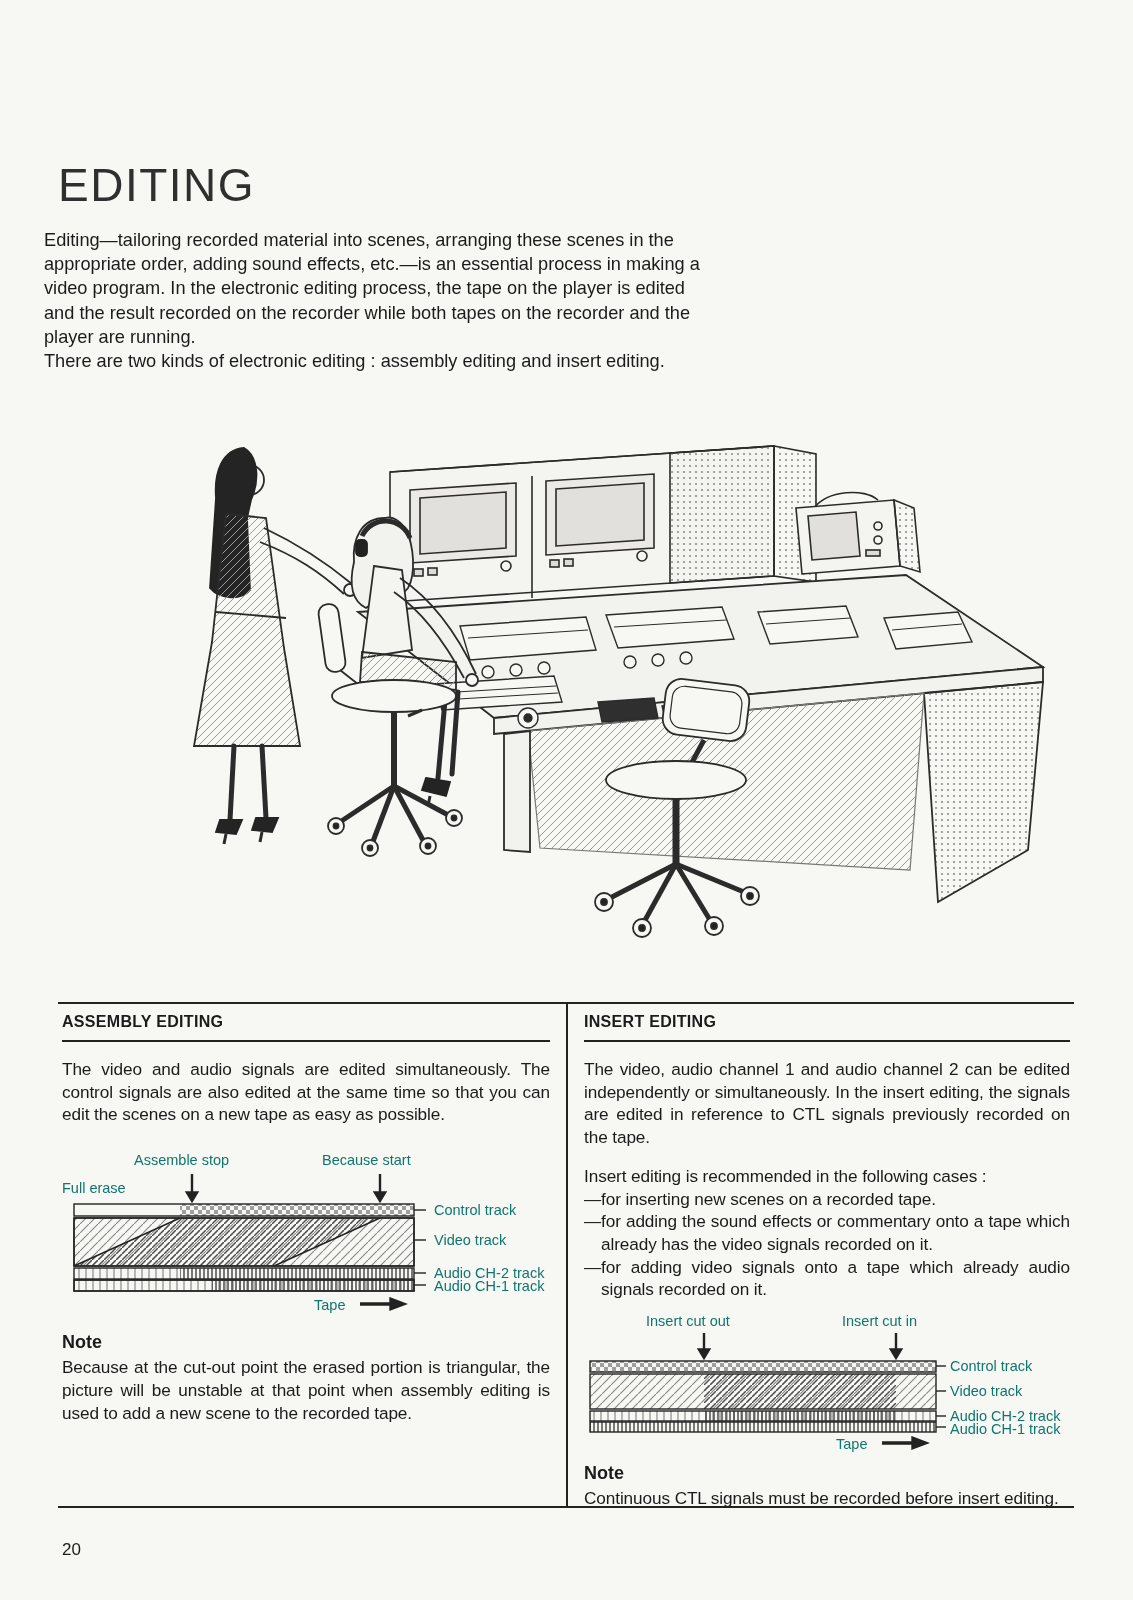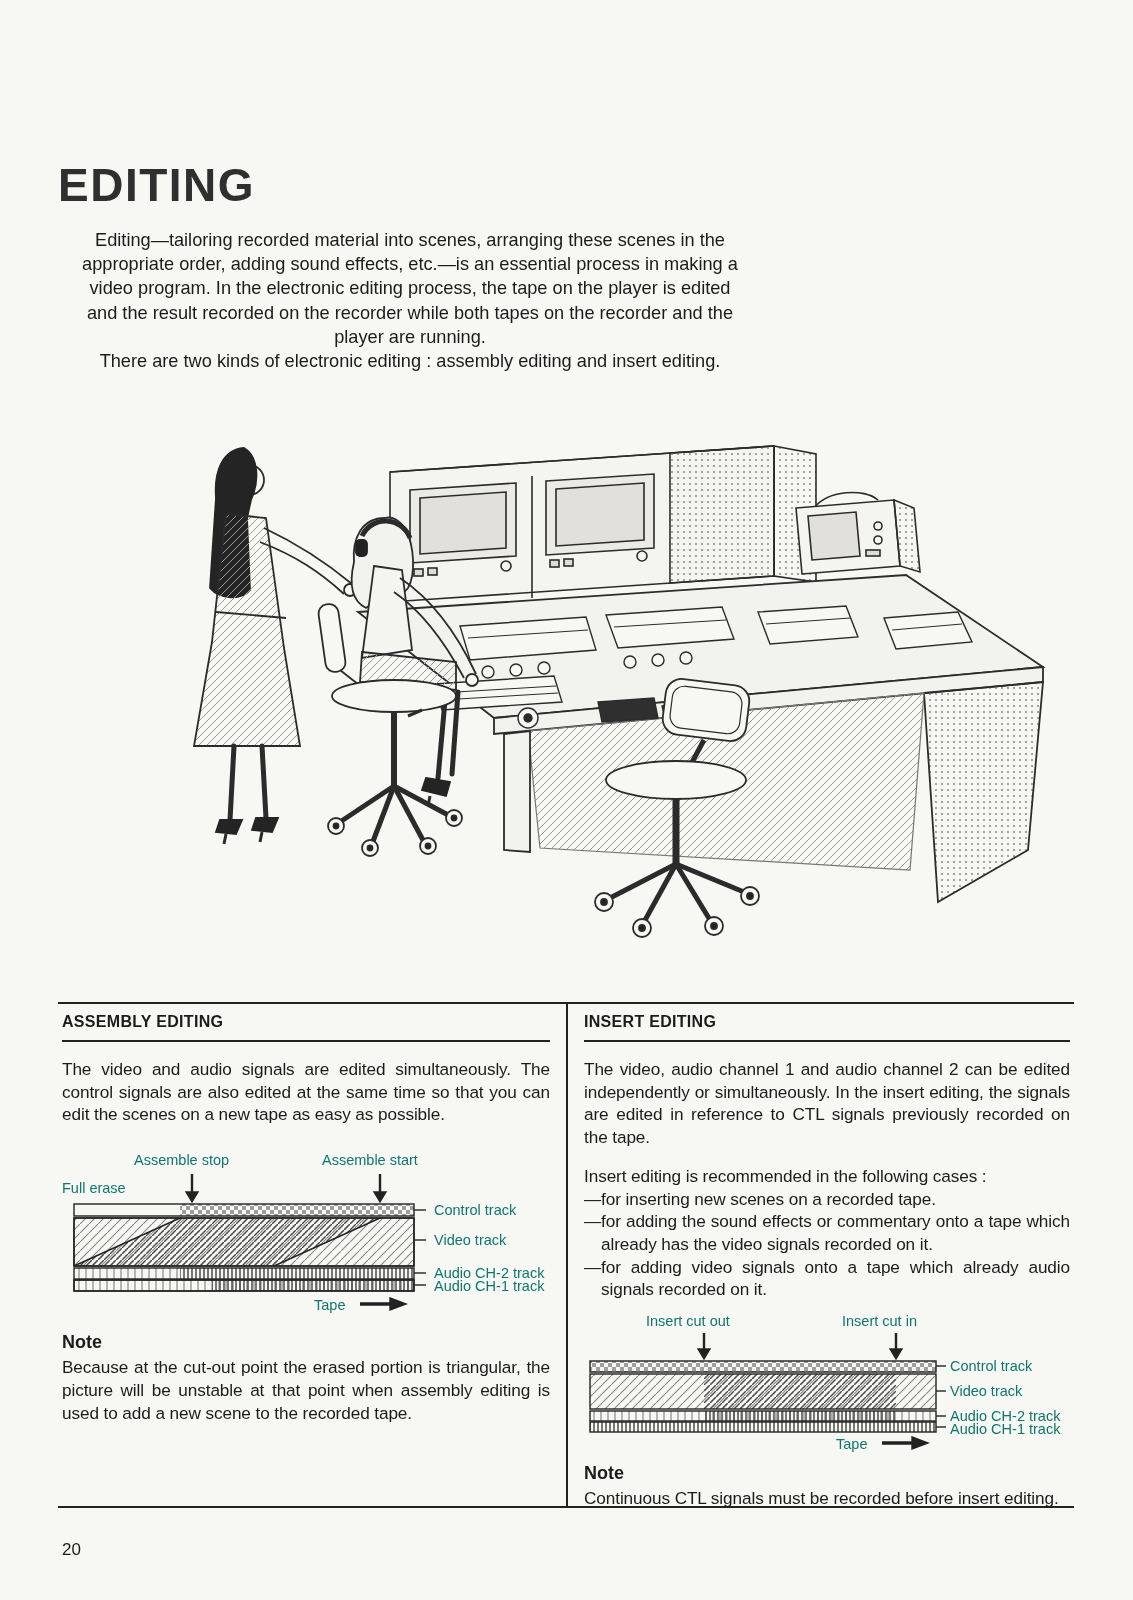--- a/index.html
+++ b/index.html
@@ -6,25 +6,25 @@
   html,body{width:1133px;height:1600px}
   body{
     background:#f7f7f4;
     font-family:"Liberation Sans",sans-serif;
     color:#1b1b1b;
     position:relative;
     overflow:hidden;
   }
   .page-title{
     position:absolute;left:58px;top:158px;
-    font-size:46px;font-weight:bold;letter-spacing:1.5px;color:#2f2f2f;
+    font-size:46px;font-weight:normal;letter-spacing:1.5px;color:#2f2f2f;
   }
   .intro{
-    position:absolute;left:76px;top:228px;width:668px;
-    font-size:18.2px;line-height:1.33;text-align:center;
+    position:absolute;left:44px;top:228px;width:668px;
+    font-size:18.2px;line-height:1.33;
   }
   .intro p{margin:0}
   .illustration-wrap{position:absolute;left:58px;top:350px;width:1014px;height:648px}
   .illustration-wrap svg{display:block;width:100%;height:100%}
 
   .columns{
     position:absolute;left:58px;top:1002px;width:1016px;height:506px;
     border-top:2px solid #222;border-bottom:2px solid #222;
     display:flex;
   }
@@ -208,21 +208,21 @@
 </div>
 
 <div class="columns">
 
   <div class="col col-left">
     <div class="col-heading">ASSEMBLY EDITING</div>
     <p class="body-text">The video and audio signals are edited simultaneously. The control signals are also edited at the same time so that you can edit the scenes on a new tape as easy as possible.</p>
 
     <div class="diagram dg-assembly">
       <span class="dlabel" style="left:72px;top:0">Assemble stop</span>
-      <span class="dlabel" style="left:260px;top:0">Assemble start</span>
+      <span class="dlabel" style="left:260px;top:0">Because start</span>
       <span class="dlabel" style="left:0;top:28px">Full erase</span>
       <span class="dlabel" style="left:372px;top:50px">Control track</span>
       <span class="dlabel" style="left:372px;top:80px">Video track</span>
       <span class="dlabel" style="left:372px;top:113px">Audio CH-2 track</span>
       <span class="dlabel" style="left:372px;top:126px">Audio CH-1 track</span>
       <span class="dlabel" style="left:252px;top:145px">Tape</span>
       <svg width="486" height="152" viewBox="0 0 486 152">
         <defs>
           <pattern id="ckA" width="8" height="8" patternUnits="userSpaceOnUse">
             <rect x="0" y="0" width="4" height="4" fill="#9f9f9f"></rect>

